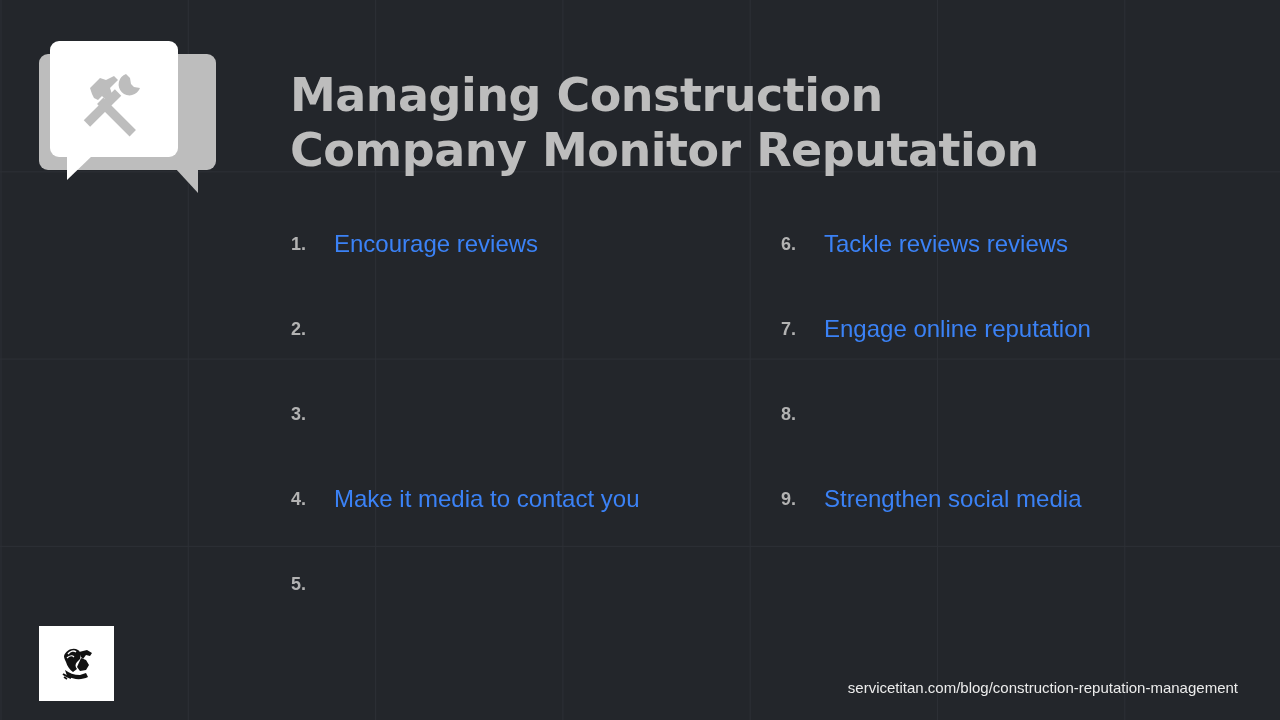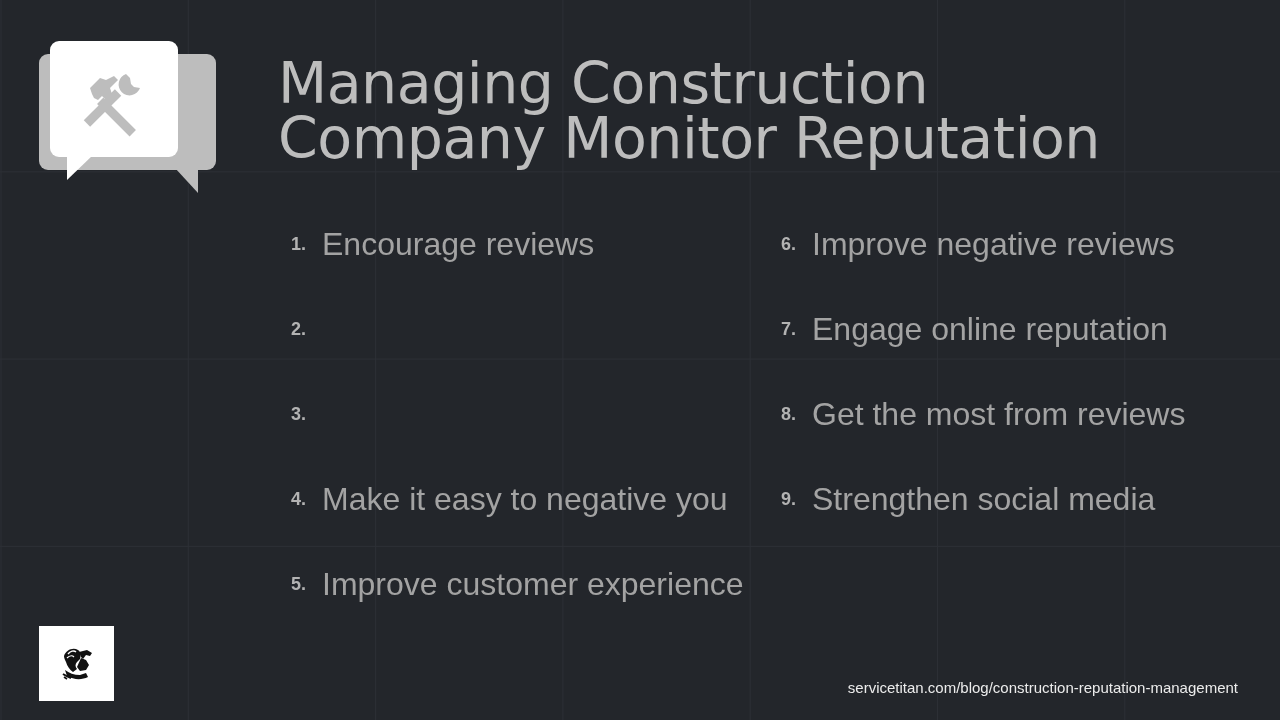--- a/index.html
+++ b/index.html
@@ -28,25 +28,25 @@
     position: absolute;
     left: 38px;
     top: 40px;
     width: 180px;
     height: 156px;
   }
   .title {
     position: absolute;
     left: 278px;
     top: 56px;
-    margin: 0;
+    margin: 12px;
     color: #bdbdbd;
     font-family: "DejaVu Sans", sans-serif;
-    font-weight: normal;
-    font-size: 57px;
+    font-weight: bold;
+    font-size: 46px;
     line-height: 55px;
     letter-spacing: -0.5px;
   }
   .title span { display: block; white-space: nowrap; }
   .list {
     position: absolute;
     margin: 0;
     padding: 0;
     list-style: none;
   }
@@ -61,23 +61,23 @@
   .num {
     width: 36px;
     text-align: right;
     color: #b3b3b3;
     font-weight: bold;
     font-size: 18px;
     line-height: 44px;
     font-family: "Liberation Sans", sans-serif;
   }
   .label {
-    margin-left: 16px;
-    color: #a3a3a3;
-    font-size: 32px;
+    margin-left: 28px;
+    color: #3b82f6;
+    font-size: 24px;
     line-height: 44px;
     font-family: "Liberation Sans", sans-serif;
   }
   .logo {
     position: absolute;
     left: 39px;
     top: 626px;
     width: 75px;
     height: 75px;
     background: #ffffff;
@@ -135,40 +135,38 @@
     <span class="label">Encourage reviews</span>
   </li>
   <li>
     <span class="num">2.</span>
   </li>
   <li>
     <span class="num">3.</span>
   </li>
   <li>
     <span class="num">4.</span>
-    <span class="label">Make it easy to negative you</span>
+    <span class="label">Make it media to contact you</span>
   </li>
   <li>
     <span class="num">5.</span>
-    <span class="label">Improve customer experience</span>
   </li>
 </ul>
 
 <ul class="list col2">
   <li>
     <span class="num">6.</span>
-    <span class="label">Improve negative reviews</span>
+    <span class="label">Tackle reviews reviews</span>
   </li>
   <li>
     <span class="num">7.</span>
     <span class="label">Engage online reputation</span>
   </li>
   <li>
     <span class="num">8.</span>
-    <span class="label">Get the most from reviews</span>
   </li>
   <li>
     <span class="num">9.</span>
     <span class="label">Strengthen social media</span>
   </li>
 </ul>
 
 <div class="logo">
   <svg width="44" height="44" viewBox="0 0 44 44" xmlns="http://www.w3.org/2000/svg">
 

